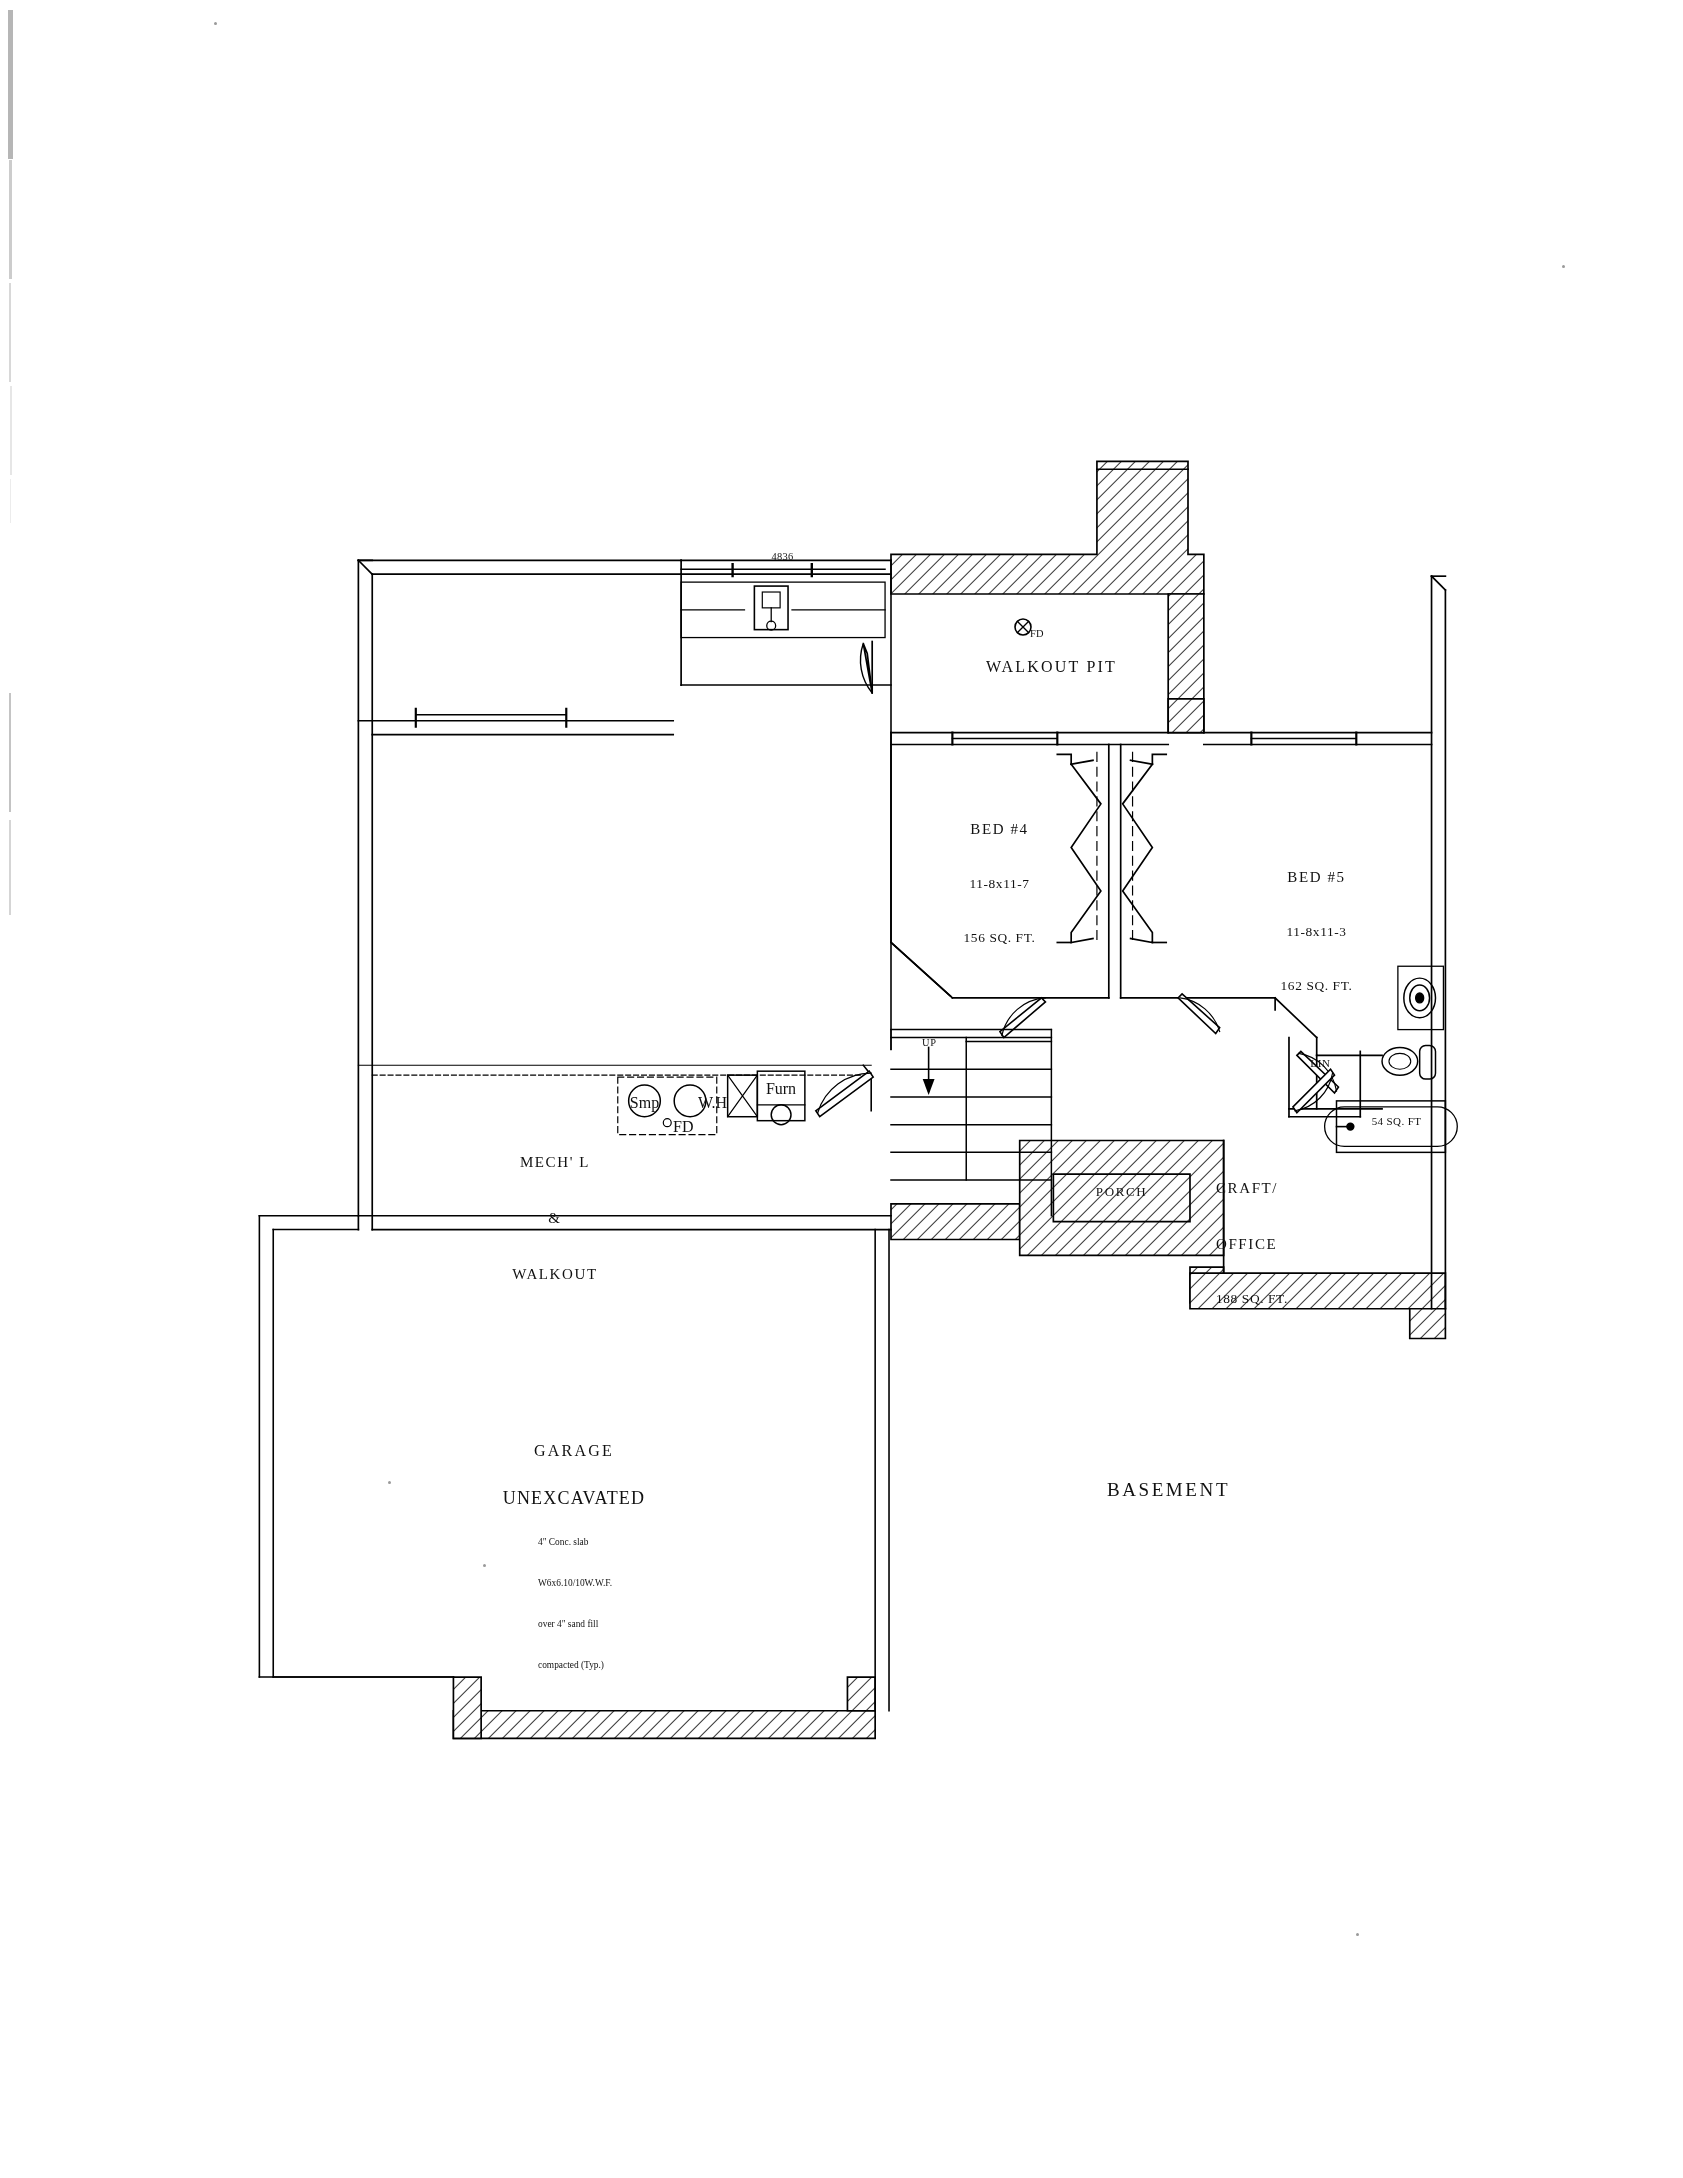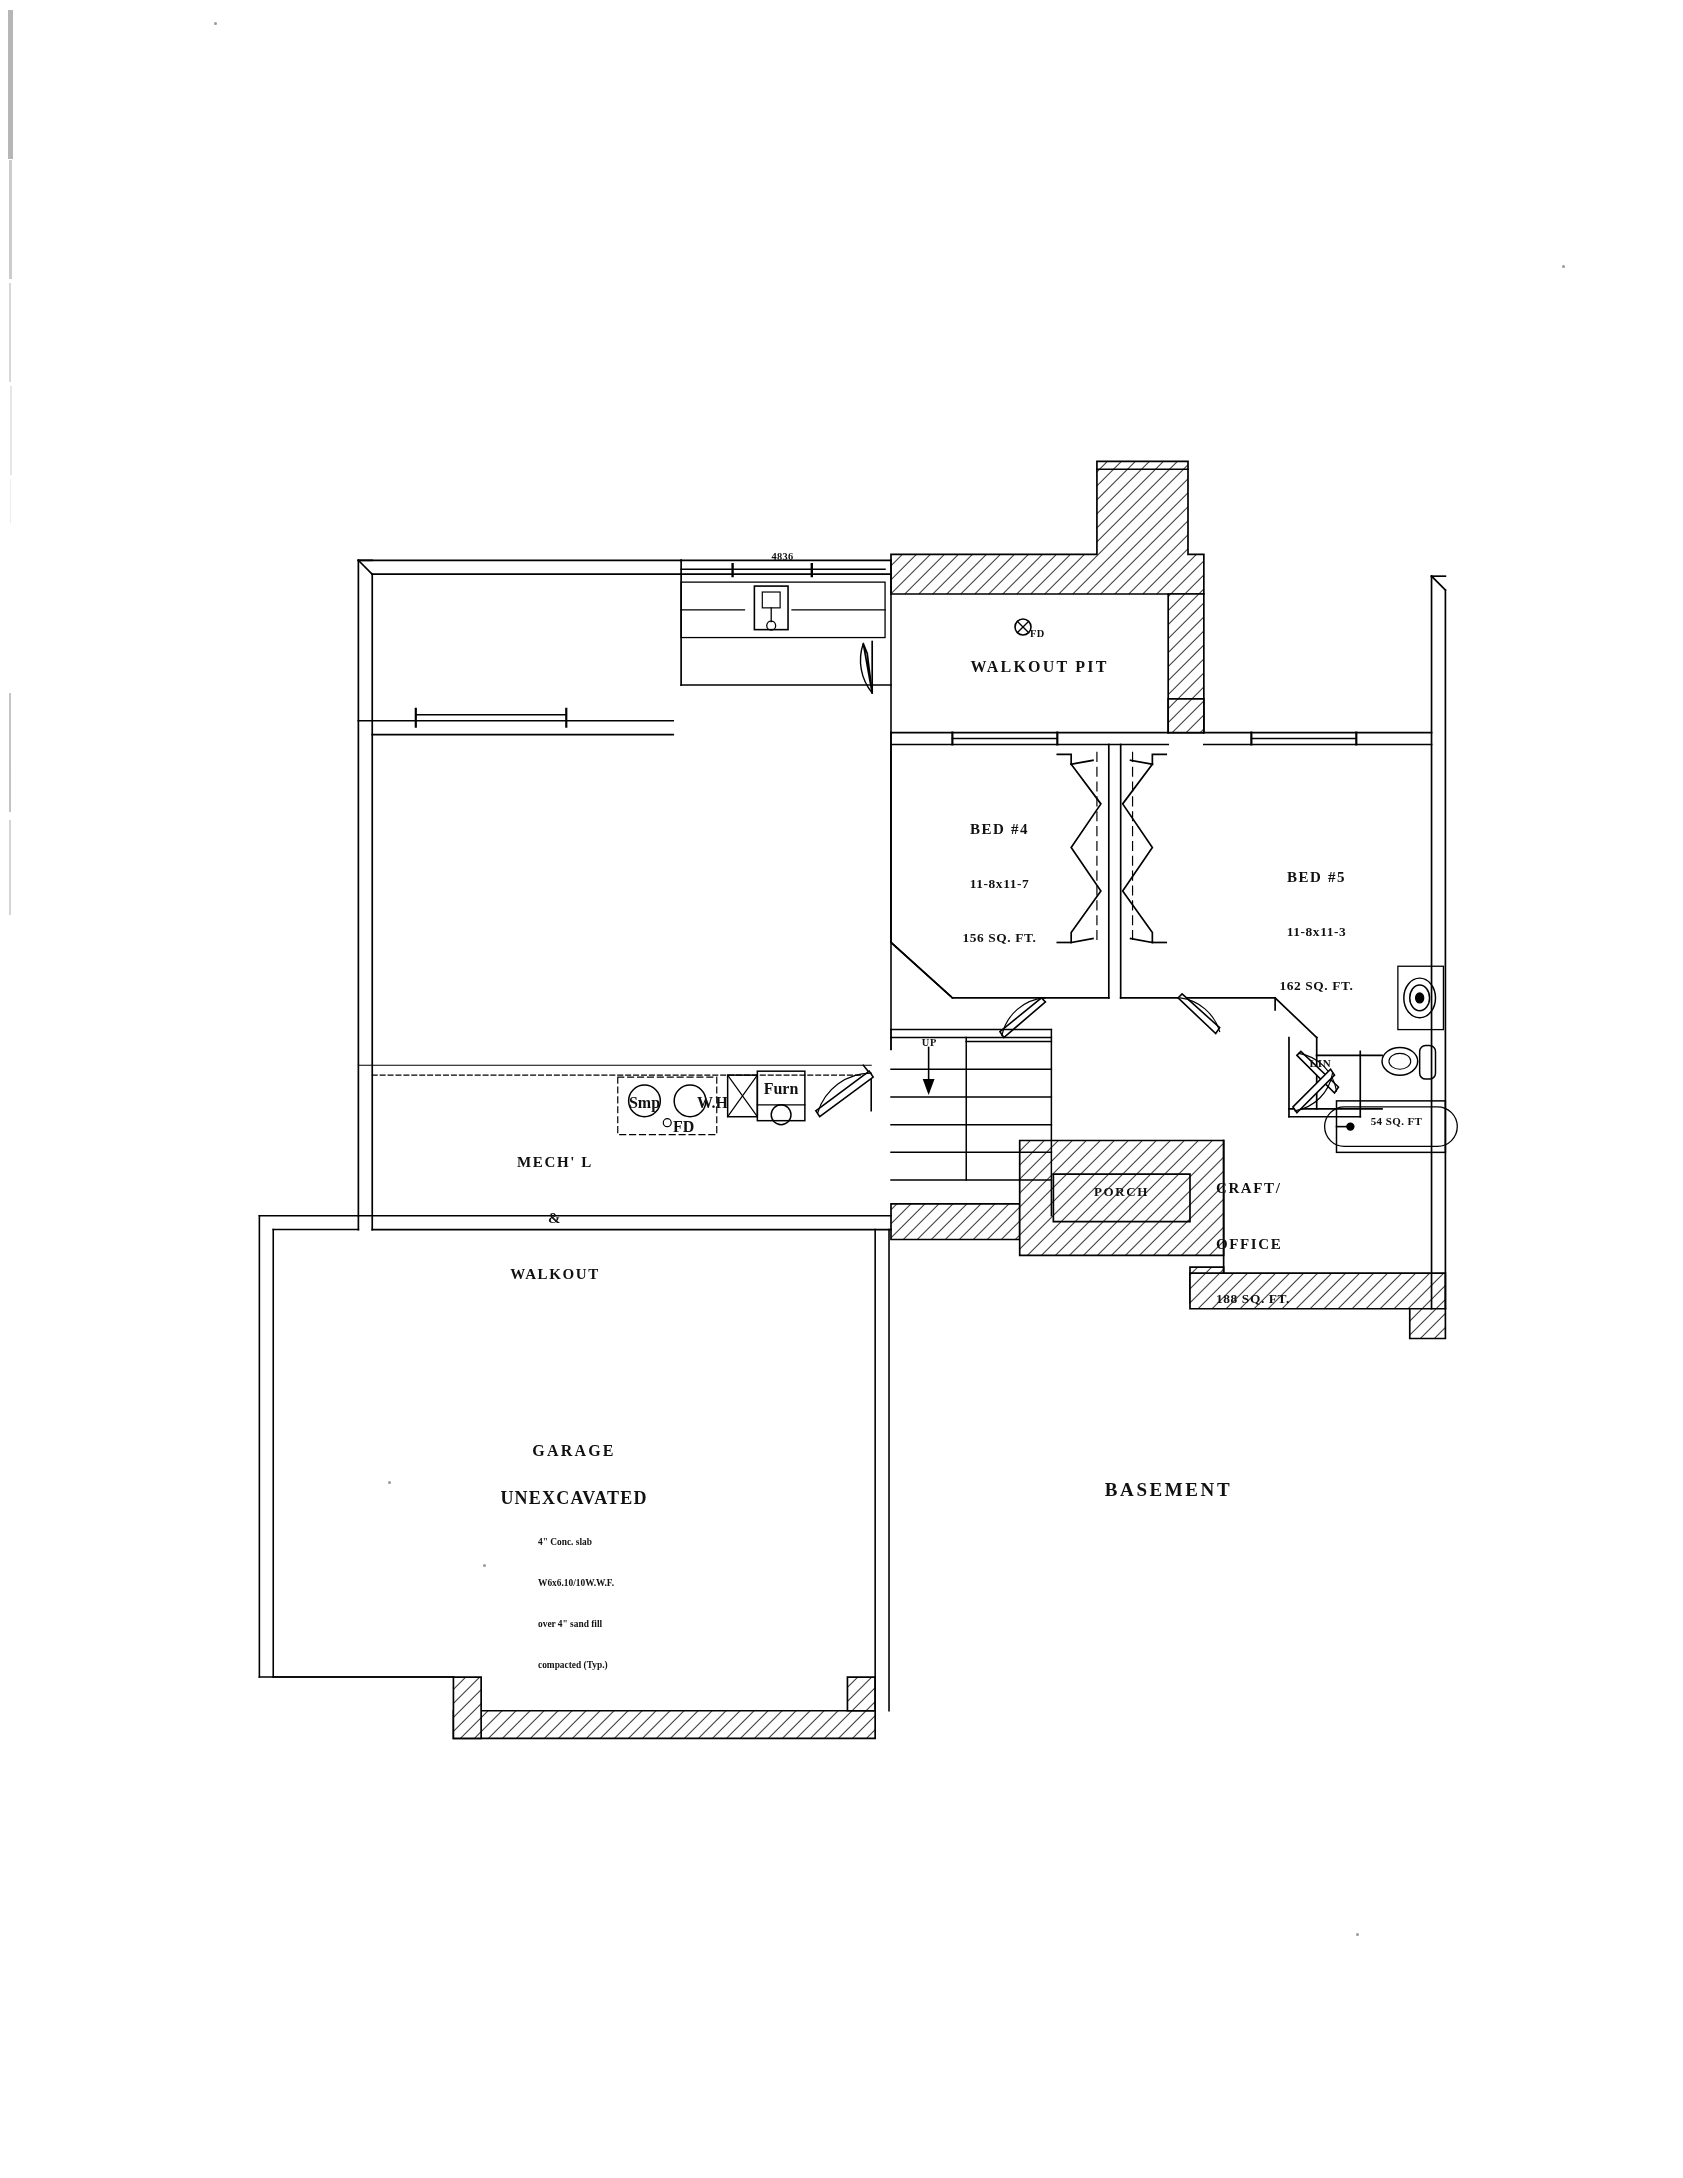--- a/index.html
+++ b/index.html
@@ -3,21 +3,21 @@
 <meta charset="utf-8">
 <title>Basement Floor Plan</title>
 <style>
   html,body{margin:0;padding:0;background:#ffffff;}
   body{width:1683px;height:2178px;position:relative;overflow:hidden;
        font-family:"Liberation Serif",serif;color:#000;}
   #plan-root{position:absolute;inset:0;}
   svg#floorplan{position:absolute;left:0;top:0;width:1683px;height:2178px;display:block;}
   .lbl{position:absolute;text-align:center;line-height:1.25;color:#111;
        font-family:"Liberation Serif",serif;letter-spacing:0.4px;
-       white-space:pre;pointer-events:none;font-weight:bold;}
+       white-space:pre;pointer-events:none;}
   .lbl.room{font-size:15px;}
   .lbl.room .nm{letter-spacing:1.6px;}
   .lbl.room .dim{font-size:13.4px;letter-spacing:0.6px;}
   .lbl.title{font-size:19px;letter-spacing:2.6px;margin-top:48px;}
   .lbl.big{font-size:16px;letter-spacing:2.2px;}
   .lbl.small{font-size:11px;letter-spacing:0.2px;}
   .lbl.tiny{font-size:9.4px;letter-spacing:0;line-height:1.45;text-align:left;}
   .lbl.eq{font-size:16px;letter-spacing:0;}
   .lbl.dimtag{font-size:10.4px;letter-spacing:0.3px;}
   .lbl.left{text-align:left;}
@@ -265,21 +265,21 @@
       </g>
 
       <g stroke-width="1.2">
         <path d="M 900 1060 L 900 1040"></path>
       </g>
     </g>
   </svg>
 
   <div class="lbl title" style="left:1020px;top:1430px;width:297px;">BASEMENT</div>
 
-  <div class="lbl big" style="left:891px;top:657px;width:297px;">WALKOUT PIT</div>
+  <div class="lbl big" style="left:891px;top:657px;width:297px;padding-left:12px;">WALKOUT PIT</div>
   <div class="lbl dimtag" style="left:1030px;top:627px;width:59px;text-align:left;">FD</div>
   <svg style="position:absolute;left:1012px;top:616px;width:22px;height:22px;" viewBox="0 0 22 22" width="22" height="22">
     <circle cx="11" cy="11" r="8" fill="none" stroke="#000" stroke-width="1.6"></circle>
     <path d="M 5 5 L 17 17 M 17 5 L 5 17" stroke="#000" stroke-width="1.4"></path>
   </svg>
 
 
   <div class="lbl room" style="left:871px;top:782px;width:257px;">
     <div class="nm">BED #4</div>
     <div class="dim">11-8x11-7</div>

